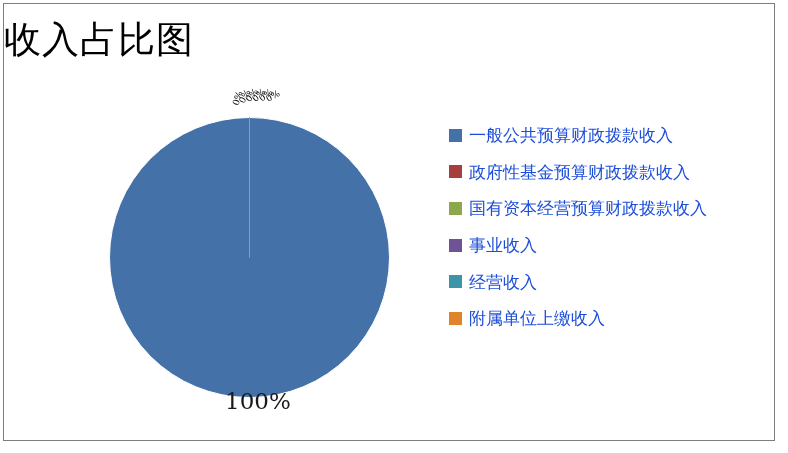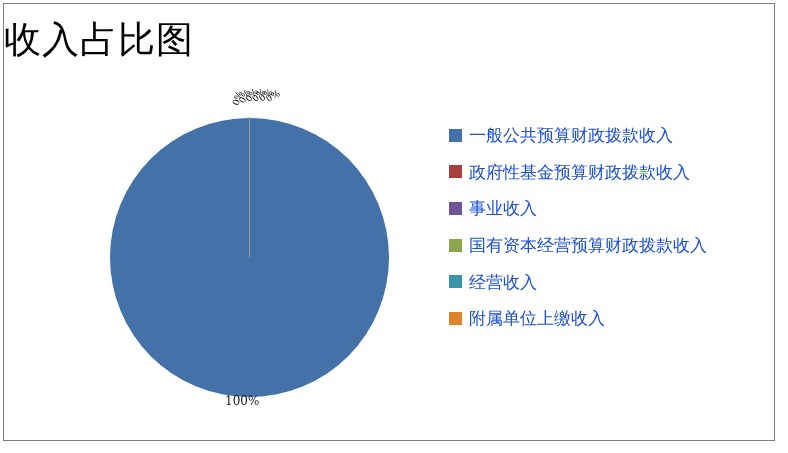--- a/index.html
+++ b/index.html
@@ -62,21 +62,21 @@
     height: 281px;
     overflow: visible;
   }
 
   
   #slice-label-main {
     position: absolute;
     left: 116px;
     top: 273px;
     font-family: "DejaVu Serif", "Liberation Serif", serif;
-    font-size: 12px;
+    font-size: 23px;
     line-height: 22px;
     color: #1a1a1a;
     white-space: nowrap;
   }
 
   
   #zero-label-cluster {
     position: absolute;
     left: 127px;
     top: 2px;
@@ -164,26 +164,26 @@
   <div id="legend">
     <div class="legend-row">
       <span class="legend-swatch" style="background: rgb(68, 114, 168);"></span>
       <span class="legend-label">一般公共预算财政拨款收入</span>
     </div>
     <div class="legend-row">
       <span class="legend-swatch" style="background: rgb(166, 63, 62);"></span>
       <span class="legend-label">政府性基金预算财政拨款收入</span>
     </div>
     <div class="legend-row">
+      <span class="legend-swatch" style="background: rgb(141, 167, 76);"></span>
+      <span class="legend-label">国有资本经营预算财政拨款收入</span>
+    </div>
+    <div class="legend-row">
       <span class="legend-swatch" style="background: rgb(110, 84, 150);"></span>
       <span class="legend-label">事业收入</span>
-    </div>
-    <div class="legend-row">
-      <span class="legend-swatch" style="background: rgb(141, 167, 76);"></span>
-      <span class="legend-label">国有资本经营预算财政拨款收入</span>
     </div>
     <div class="legend-row">
       <span class="legend-swatch" style="background: rgb(58, 149, 168);"></span>
       <span class="legend-label">经营收入</span>
     </div>
     <div class="legend-row">
       <span class="legend-swatch" style="background: rgb(224, 132, 44);"></span>
       <span class="legend-label">附属单位上缴收入</span>
     </div>
   </div>

